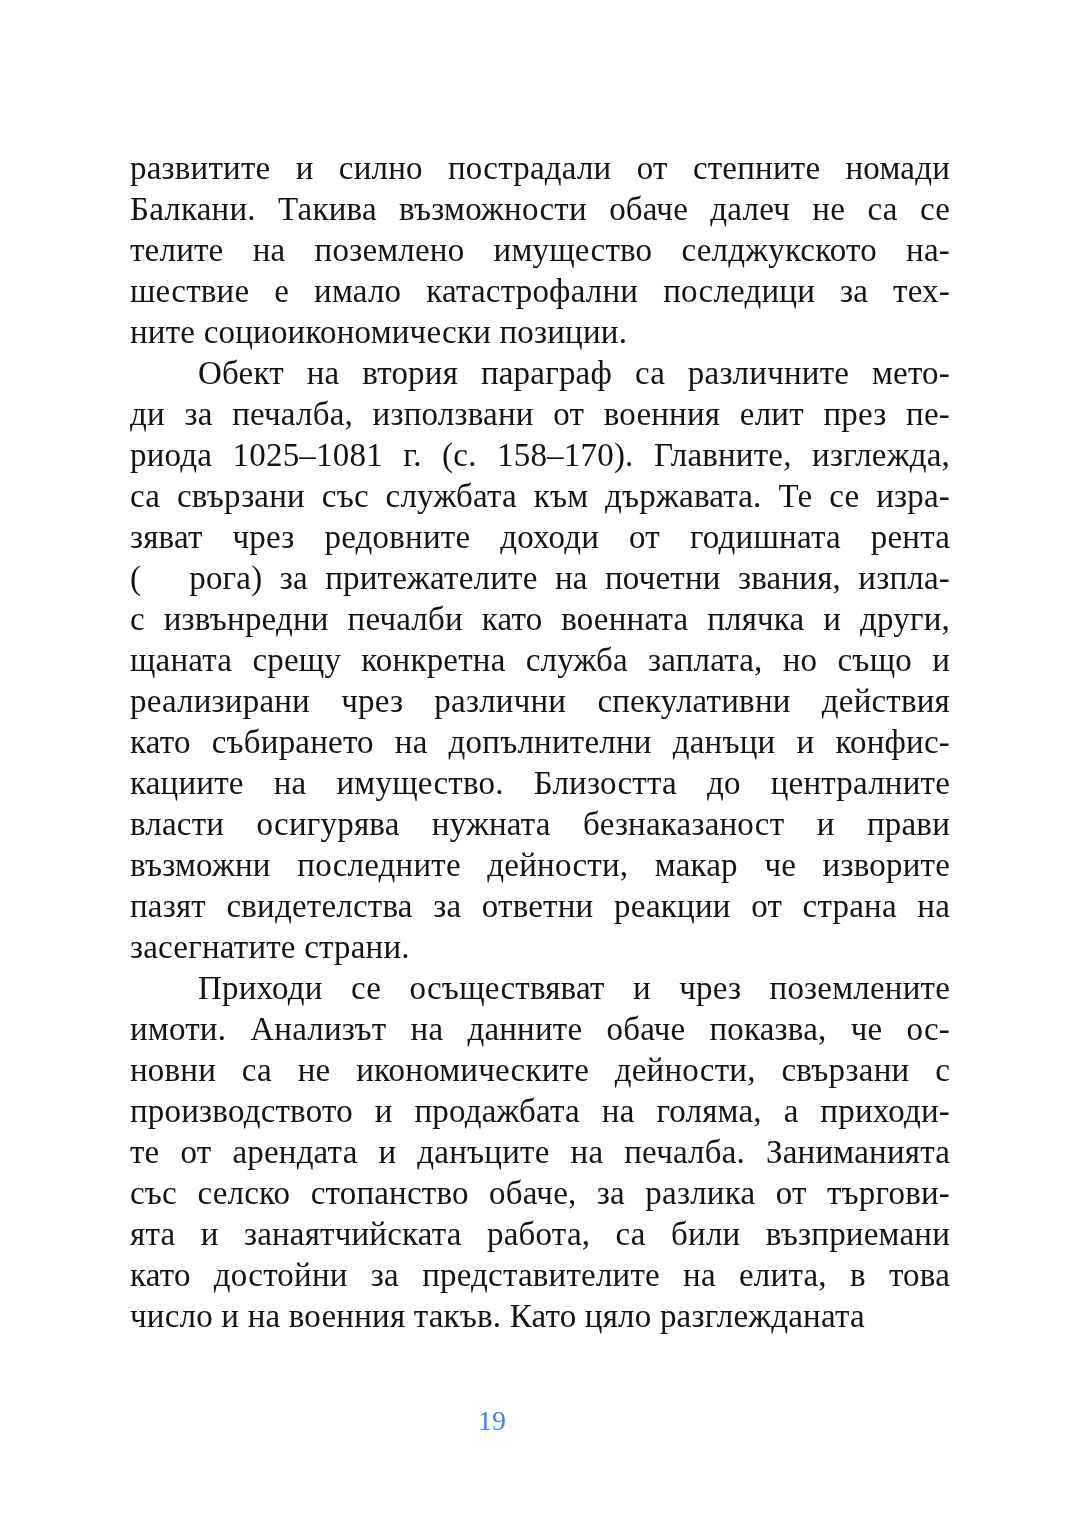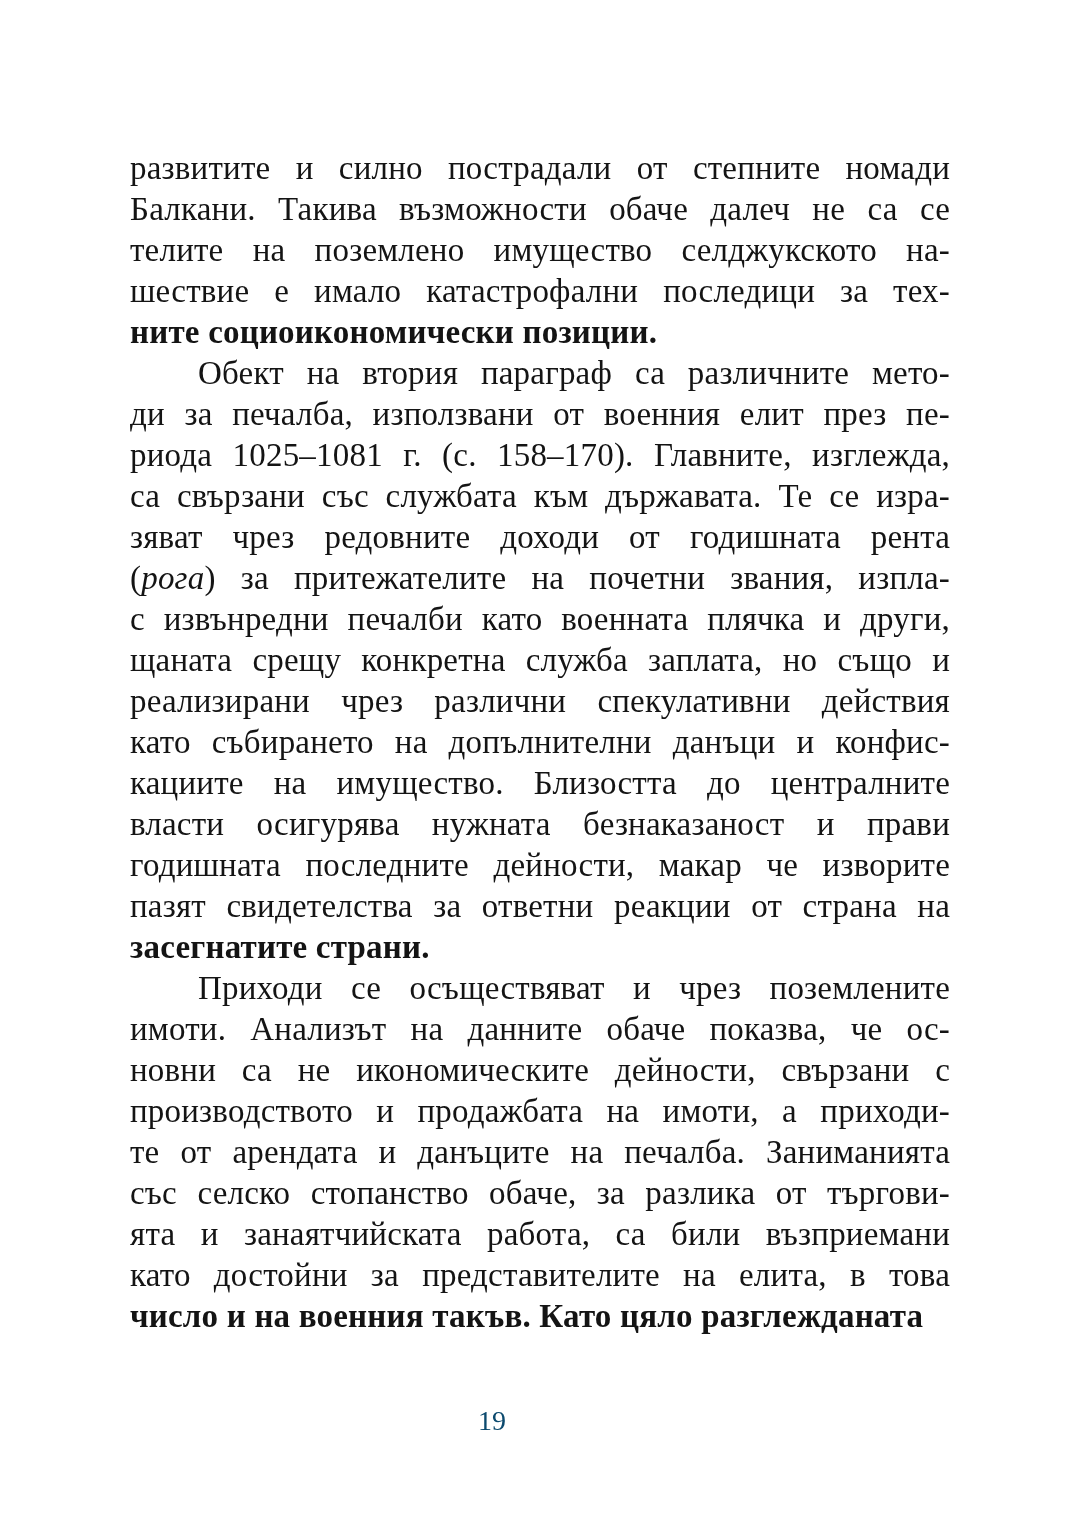--- a/index.html
+++ b/index.html
@@ -30,37 +30,36 @@
     padding: 0;
   }
   .line {
     text-align: justify;
     text-align-last: justify;
     text-justify: inter-word;
     white-space: normal;
   }
   .line.last {
     text-align-last: left;
-    font-weight: bold;
   }
   .line.first-indent {
     text-indent: 68px;
   }
   .italic {
-    font-style: italic;
+    margin-left: 48px;
   }
   .page-number {
     position: absolute;
     top: 1404px;
     left: 0;
     width: 984px;
     text-align: center;
     font-size: 28px;
     line-height: 34px;
-    color: #0c4a6e;
+    color: #3b82f6;
   }
 </style>
 </head>
 <body>
 
 <div class="page">
   <div class="text-block">
       <div class="paragraph">
         <div class="line"><span>развитите и силно пострадали от степните номади</span></div>
         <div class="line"><span>Балкани. Такива възможности обаче далеч не са се</span></div>
@@ -74,29 +73,29 @@
         <div class="line"><span>риода 1025–1081 г. (с. 158–170). Главните, изглежда,</span></div>
         <div class="line"><span>са свързани със службата към държавата. Те се изра-</span></div>
         <div class="line"><span>зяват чрез редовните доходи от годишната рента</span></div>
         <div class="line"><span>(</span><span class="italic">рога</span><span>) за притежателите на почетни звания, изпла-</span></div>
         <div class="line"><span>с извънредни печалби като военната плячка и други,</span></div>
         <div class="line"><span>щаната срещу конкретна служба заплата, но също и</span></div>
         <div class="line"><span>реализирани чрез различни спекулативни действия</span></div>
         <div class="line"><span>като събирането на допълнителни данъци и конфис-</span></div>
         <div class="line"><span>кациите на имущество. Близостта до централните</span></div>
         <div class="line"><span>власти осигурява нужната безнаказаност и прави</span></div>
-        <div class="line"><span>годишната последните дейности, макар че изворите</span></div>
+        <div class="line"><span>възможни последните дейности, макар че изворите</span></div>
         <div class="line"><span>пазят свидетелства за ответни реакции от страна на</span></div>
         <div class="line last"><span>засегнатите страни.</span></div>
       </div>
       <div class="paragraph">
         <div class="line first-indent"><span>Приходи се осъществяват и чрез поземлените</span></div>
         <div class="line"><span>имоти. Анализът на данните обаче показва, че ос-</span></div>
         <div class="line"><span>новни са не икономическите дейности, свързани с</span></div>
-        <div class="line"><span>производството и продажбата на имоти, а приходи-</span></div>
+        <div class="line"><span>производството и продажбата на голяма, а приходи-</span></div>
         <div class="line"><span>те от арендата и данъците на печалба. Заниманията</span></div>
         <div class="line"><span>със селско стопанство обаче, за разлика от търгови-</span></div>
         <div class="line"><span>ята и занаятчийската работа, са били възприемани</span></div>
         <div class="line"><span>като достойни за представителите на елита, в това</span></div>
         <div class="line last"><span>число и на военния такъв. Като цяло разглежданата</span></div>
       </div>
     </div>
   <div class="page-number">19</div>
 </div>
 

